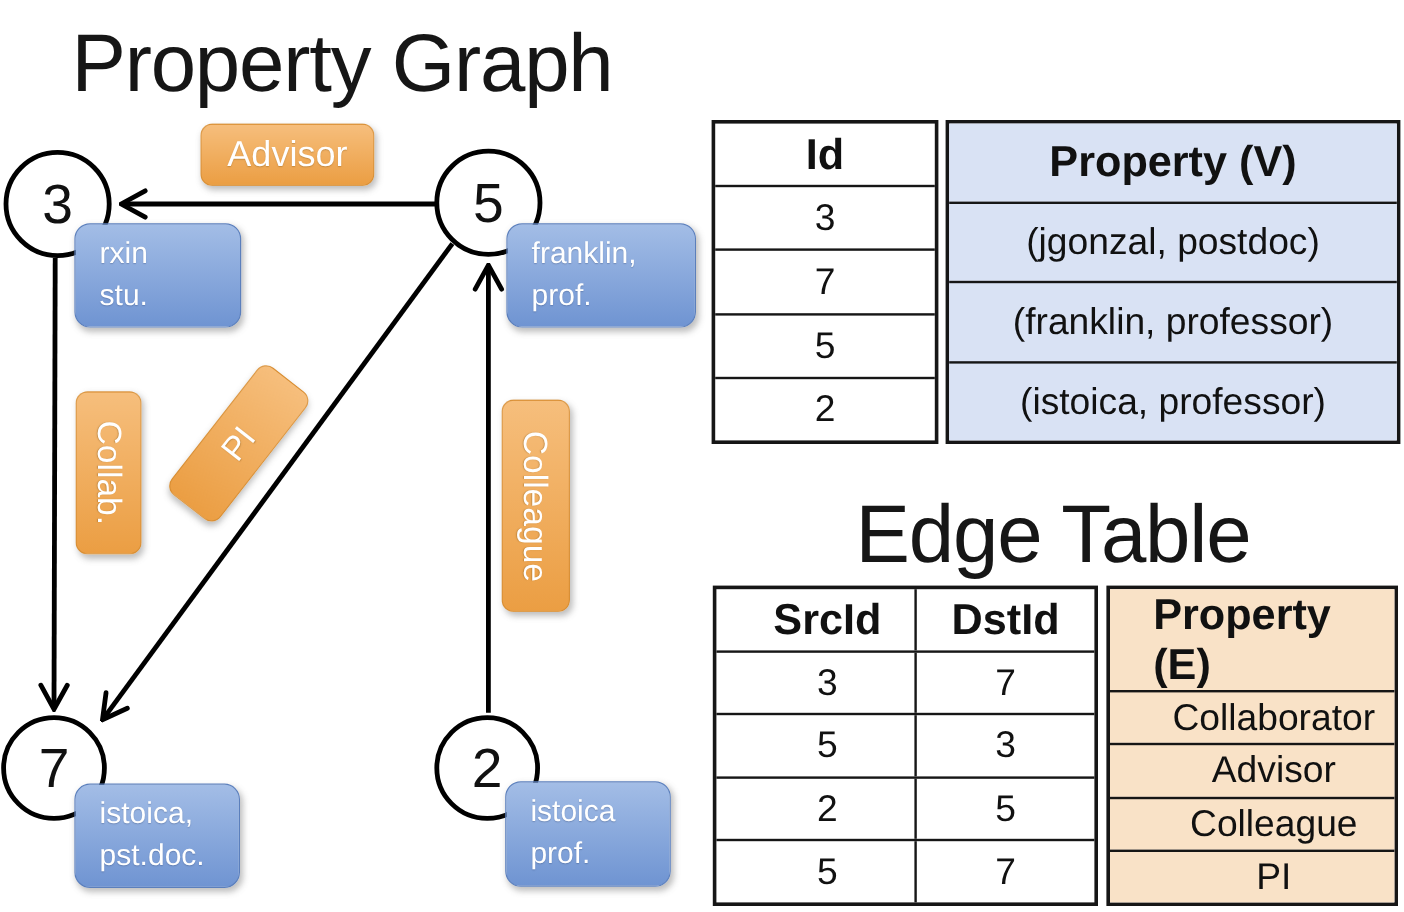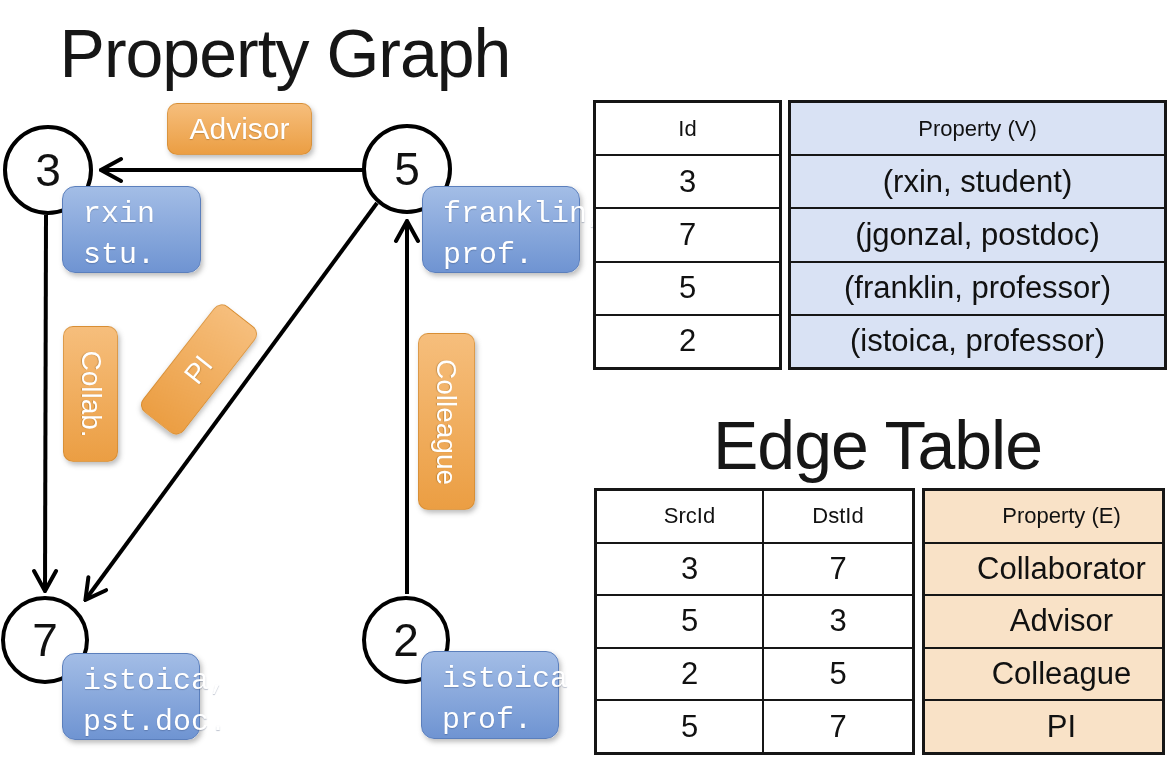--- a/index.html
+++ b/index.html
@@ -45,44 +45,43 @@
   .edge-label .vtext{transform:rotate(90deg);white-space:nowrap;}
   .edge-label .vtext-up{transform:rotate(-90deg);white-space:nowrap;}
 
   .prop-box{
     position:absolute;
     background:linear-gradient(to bottom, var(--property-box-blue-top,#a3bde6) 0%, var(--property-box-blue-bottom,#6f94d2) 100%);
     border:1.5px solid #5b7fbc;
     border-radius:13px;
     box-shadow:2px 3px 5px rgba(110,110,110,.45);
     color:#fff;
-    font-size:30px;
+    font-size:25px;
     line-height:1.38;
     padding:7px 0 0 20px;
     text-shadow:0 1px 1px rgba(40,60,100,.3);
     box-sizing:border-box;
-    font-family:Liberation Mono, monospace;
   }
 
   
   .sub-table{
     position:absolute;
     border:3px solid #161616;
     box-sizing:border-box;
     display:flex;flex-direction:column;
     background:#fff;
   }
   .sub-table .t-row{
     flex:1 1 0;
     display:flex;align-items:center;justify-content:center;
     font-size:31px;color:#111;
     box-sizing:border-box;
   }
   .sub-table .t-row + .t-row{border-top:2.5px solid #161616;}
-  .sub-table .t-row.header{font-weight:normal;font-size:22px;}
+  .sub-table .t-row.header{font-weight:bold;font-size:36px;}
   .blue-fill{background:var(--vertex-table-fill,#d9e2f4);}
   .orange-fill{background:var(--edge-table-fill,#f9e2c7);padding-left:36px;}
   .split-row{padding:0;}
   .split-row .c-left{flex:0 0 145px;display:flex;align-items:center;justify-content:center;height:100%;padding-left:20px;}
   .split-row .c-right{flex:1 1 auto;display:flex;align-items:center;justify-content:center;height:100%;border-left:2.5px solid #161616;box-sizing:border-box;}
   .prop-cell{font-size:29px;}
 </style>
 </head>
 <body>
 
@@ -152,21 +151,20 @@
   <div class="sub-table" style="left:593px;top:100px;width:189px;height:270px;">
     <div class="t-row header">Id</div>
     <div class="t-row">3</div>
     <div class="t-row">7</div>
     <div class="t-row">5</div>
     <div class="t-row">2</div>
   </div>
 
   <div class="sub-table" style="left:788px;top:100px;width:379px;height:270px;">
     <div class="t-row header blue-fill">Property (V)</div>
-    <div class="t-row blue-fill prop-cell">(rxin, student)</div>
     <div class="t-row blue-fill prop-cell">(jgonzal, postdoc)</div>
     <div class="t-row blue-fill prop-cell">(franklin, professor)</div>
     <div class="t-row blue-fill prop-cell">(istoica, professor)</div>
   </div>
 
   <div class="big-title" style="left:585px;top:406px;width:585px;">Edge Table</div>
 
   <div class="sub-table" style="left:594px;top:488px;width:321px;height:267px;">
     <div class="t-row header split-row">
       <span class="c-left">SrcId</span>

